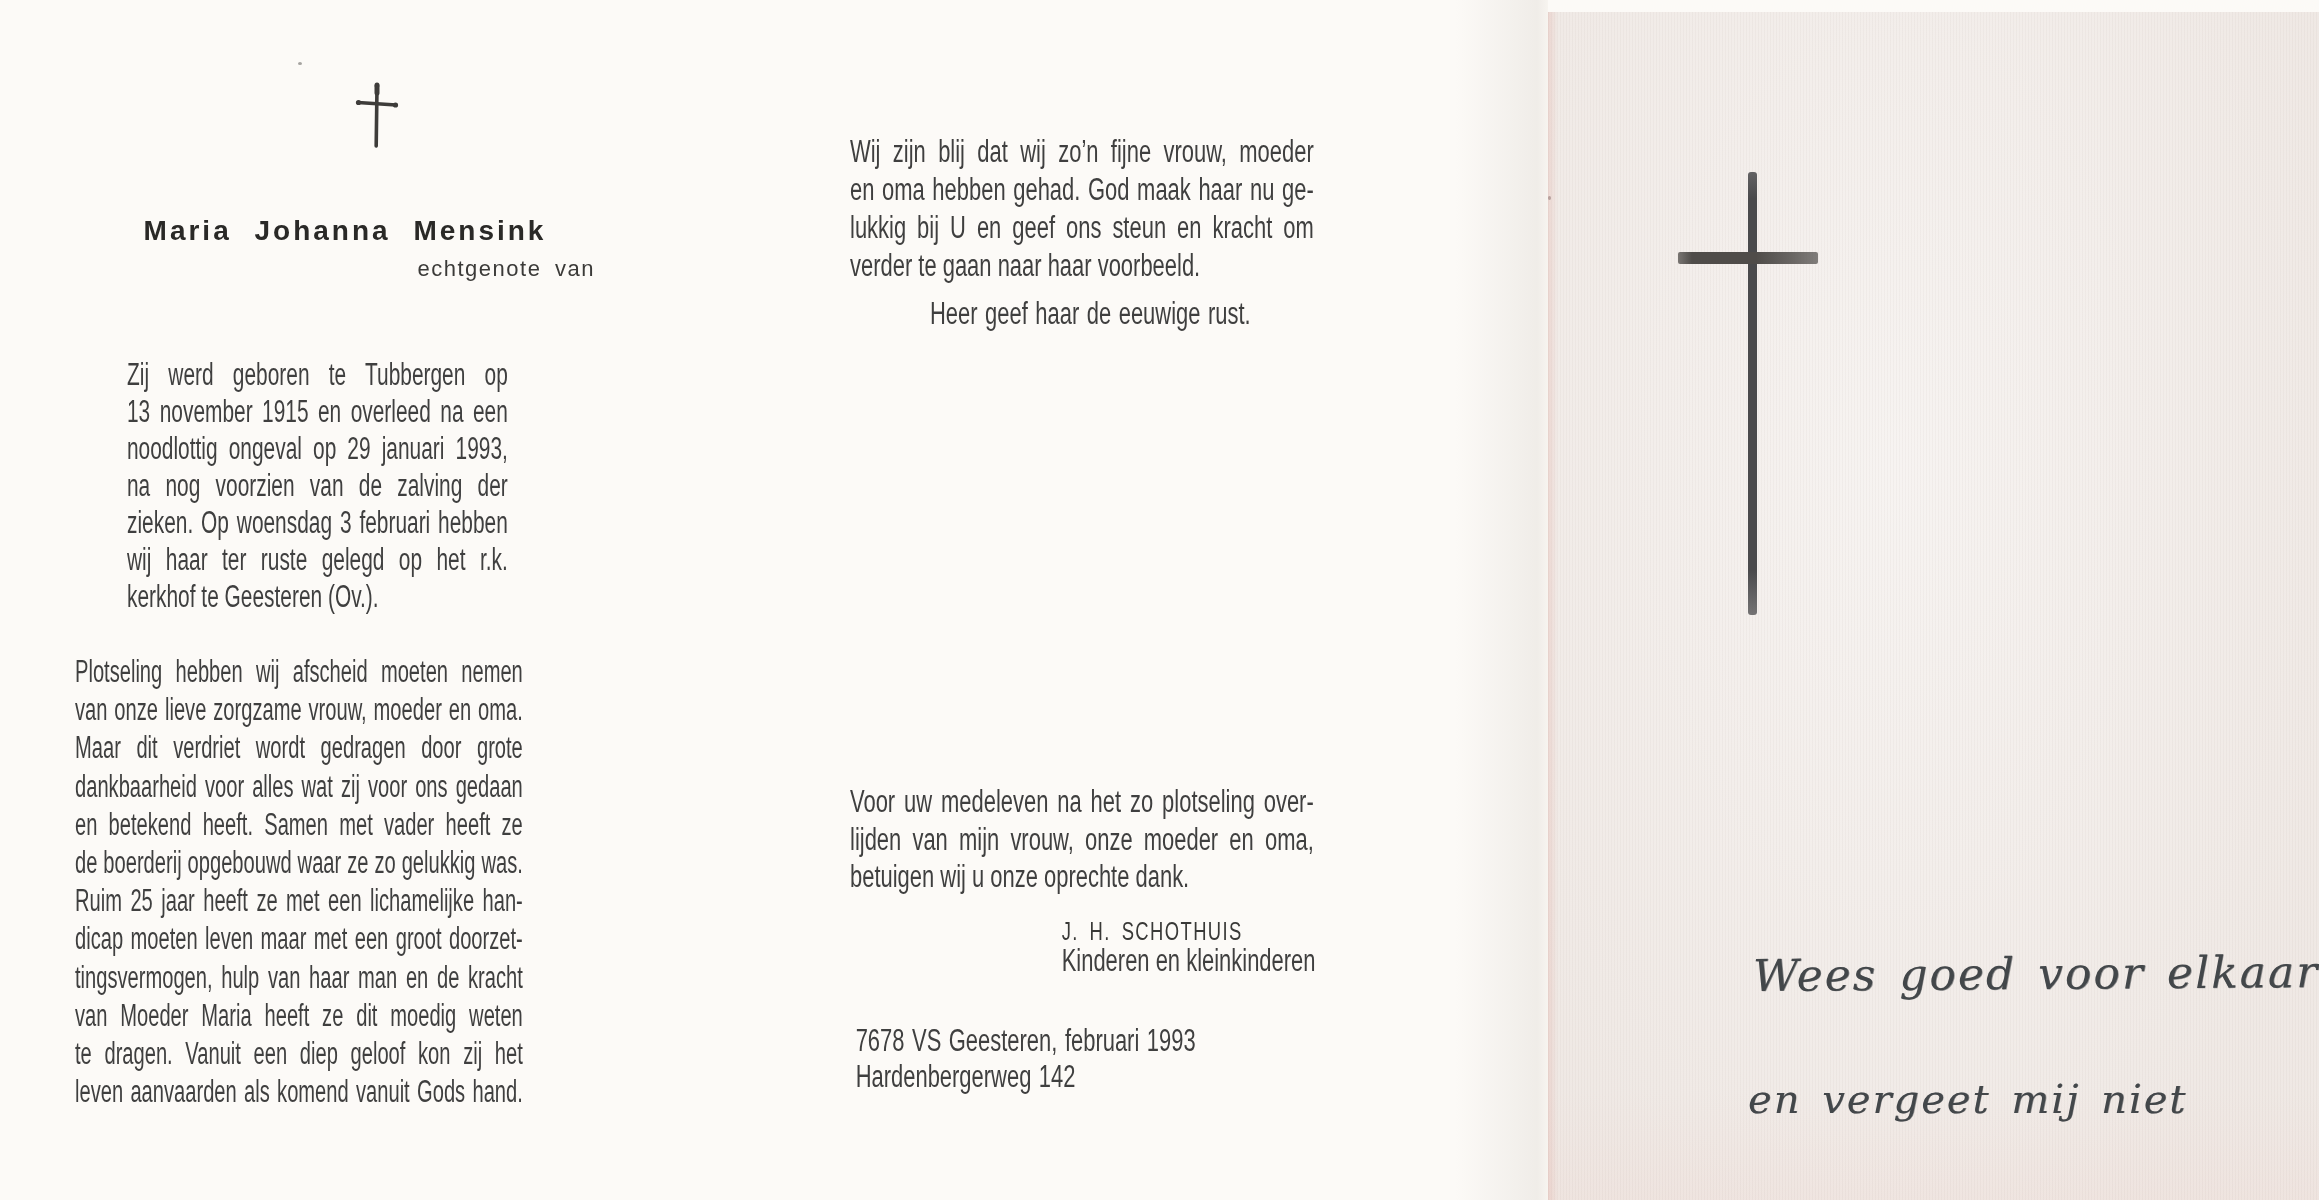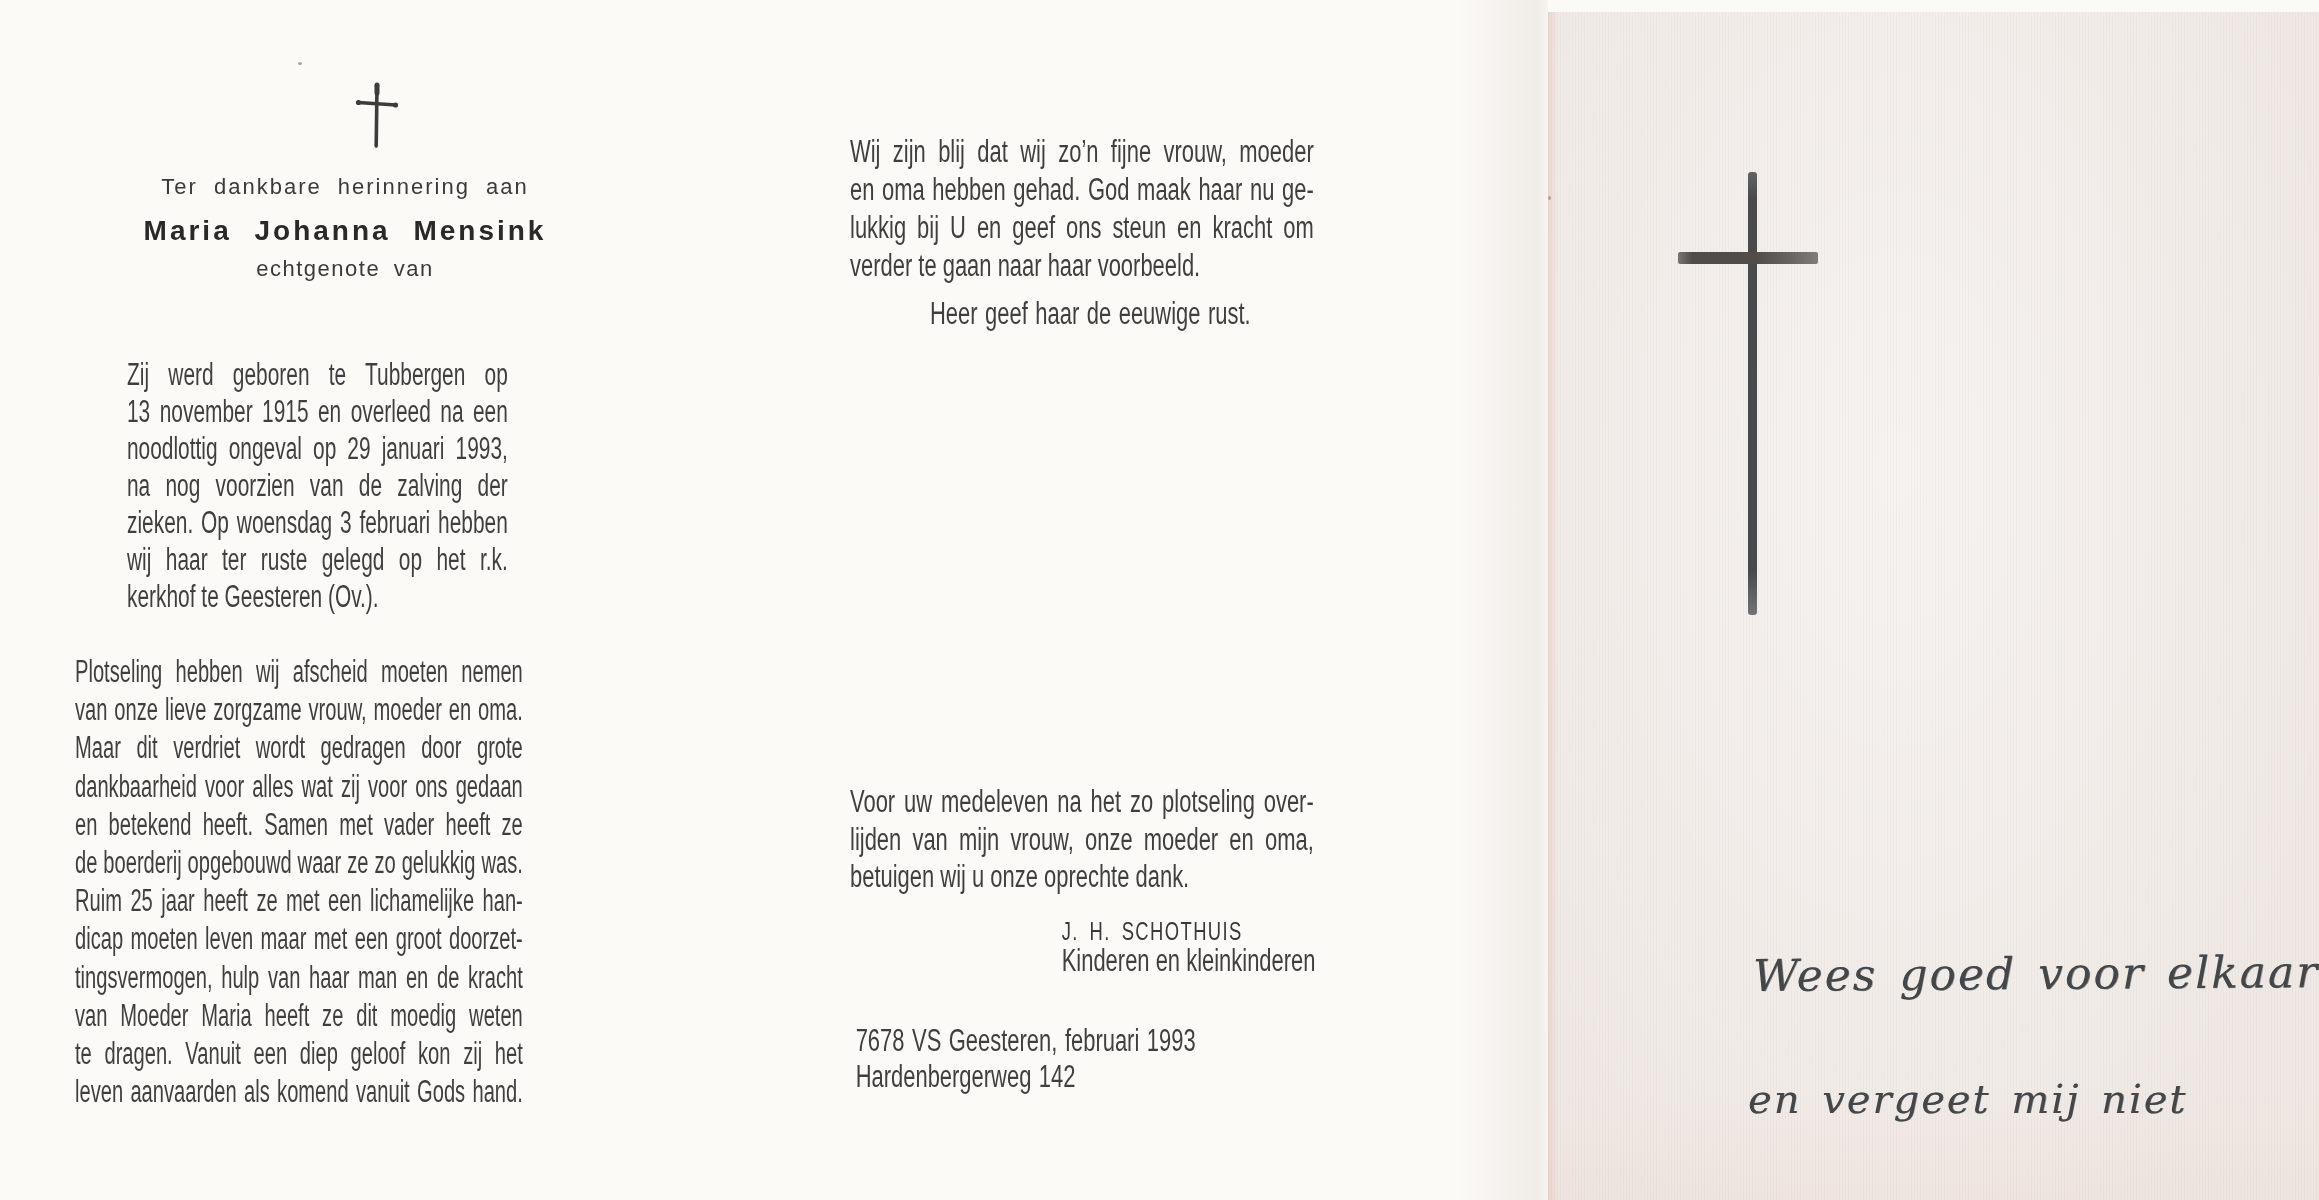--- a/index.html
+++ b/index.html
@@ -25,21 +25,21 @@
     background-image:
       repeating-linear-gradient(90deg, rgba(139,118,110,0.05) 0px, rgba(139,118,110,0.05) 1px, rgba(0,0,0,0) 1px, rgba(0,0,0,0) 3px),
       linear-gradient(90deg, rgba(228,180,172,0.38) 0px, rgba(240,234,230,0) 10px),
       linear-gradient(0deg, rgba(238,216,210,0.30) 0%, rgba(238,216,210,0) 10%),
       radial-gradient(ellipse at 45% 38%, rgba(255,255,255,0.45), rgba(235,226,221,0.18) 80%);
   }
   
   .hdr{position:absolute;left:95px;width:500px;text-align:center;white-space:nowrap;color:#333230;}
   .hdr.intro   {top:174px;font-size:22px;letter-spacing:2px;word-spacing:8px;color:#3b3a38;}
   .hdr.name    {top:215px;font-size:28px;font-weight:700;letter-spacing:3px;word-spacing:12px;color:#2a2927;}
-  .hdr.relation{top:256px;font-size:22px;letter-spacing:1.5px;word-spacing:6px;color:#3b3a38;}
+  .hdr.relation{top:256px;font-size:22px;letter-spacing:1.5px;word-spacing:6px;color:#3b3a38;text-align:right;}
   .hdr.spouse  {top:293px;font-size:25px;font-weight:700;letter-spacing:0.5px;word-spacing:6px;color:#2a2927;}
   
   .para{position:absolute;font-size:31px;transform-origin:left top;}
   .para .ln{display:block;}
   .jpara .ln{text-align:justify;text-align-last:justify;}
   .jpara .ln:last-child{text-align-last:left;}
   .jpara.jlast .ln:last-child{text-align-last:justify;}
   .para.p1{left:127px;top:356px;width:565px;line-height:37px;transform:scaleX(0.674);}
   .para.p2{left:75px;top:653px;width:690px;line-height:38.2px;transform:scaleX(0.649);}
   
@@ -91,21 +91,20 @@
         <line x1="30" y1="6" x2="29.2" y2="65" stroke-width="3.6"></line>
         <line x1="30" y1="4" x2="30" y2="12" stroke-width="5"></line>
         <line x1="11" y1="21.5" x2="49" y2="24" stroke-width="3.4"></line>
         <circle cx="11.5" cy="21.5" r="2.6" stroke="none"></circle>
         <circle cx="48.5" cy="24" r="2.6" stroke="none"></circle>
         <circle cx="30" cy="5" r="2.4" stroke="none"></circle>
         <path d="M28 60 L29.2 67 L30.4 60 Z" stroke="none"></path>
       </g>
     </svg>
 
-    <div class="hdr intro">Ter dankbare herinnering aan</div>
     <div class="hdr name">Maria Johanna Mensink</div>
     <div class="hdr relation">echtgenote van</div>
 
     <div class="para p1 jpara">
         <span class="ln">Zij werd geboren te Tubbergen op</span>
         <span class="ln">13 november 1915 en overleed na een</span>
         <span class="ln">noodlottig ongeval op 29 januari 1993,</span>
         <span class="ln">na nog voorzien van de zalving der</span>
         <span class="ln">zieken. Op woensdag 3 februari hebben</span>
         <span class="ln">wij haar ter ruste gelegd op het r.k.</span>

